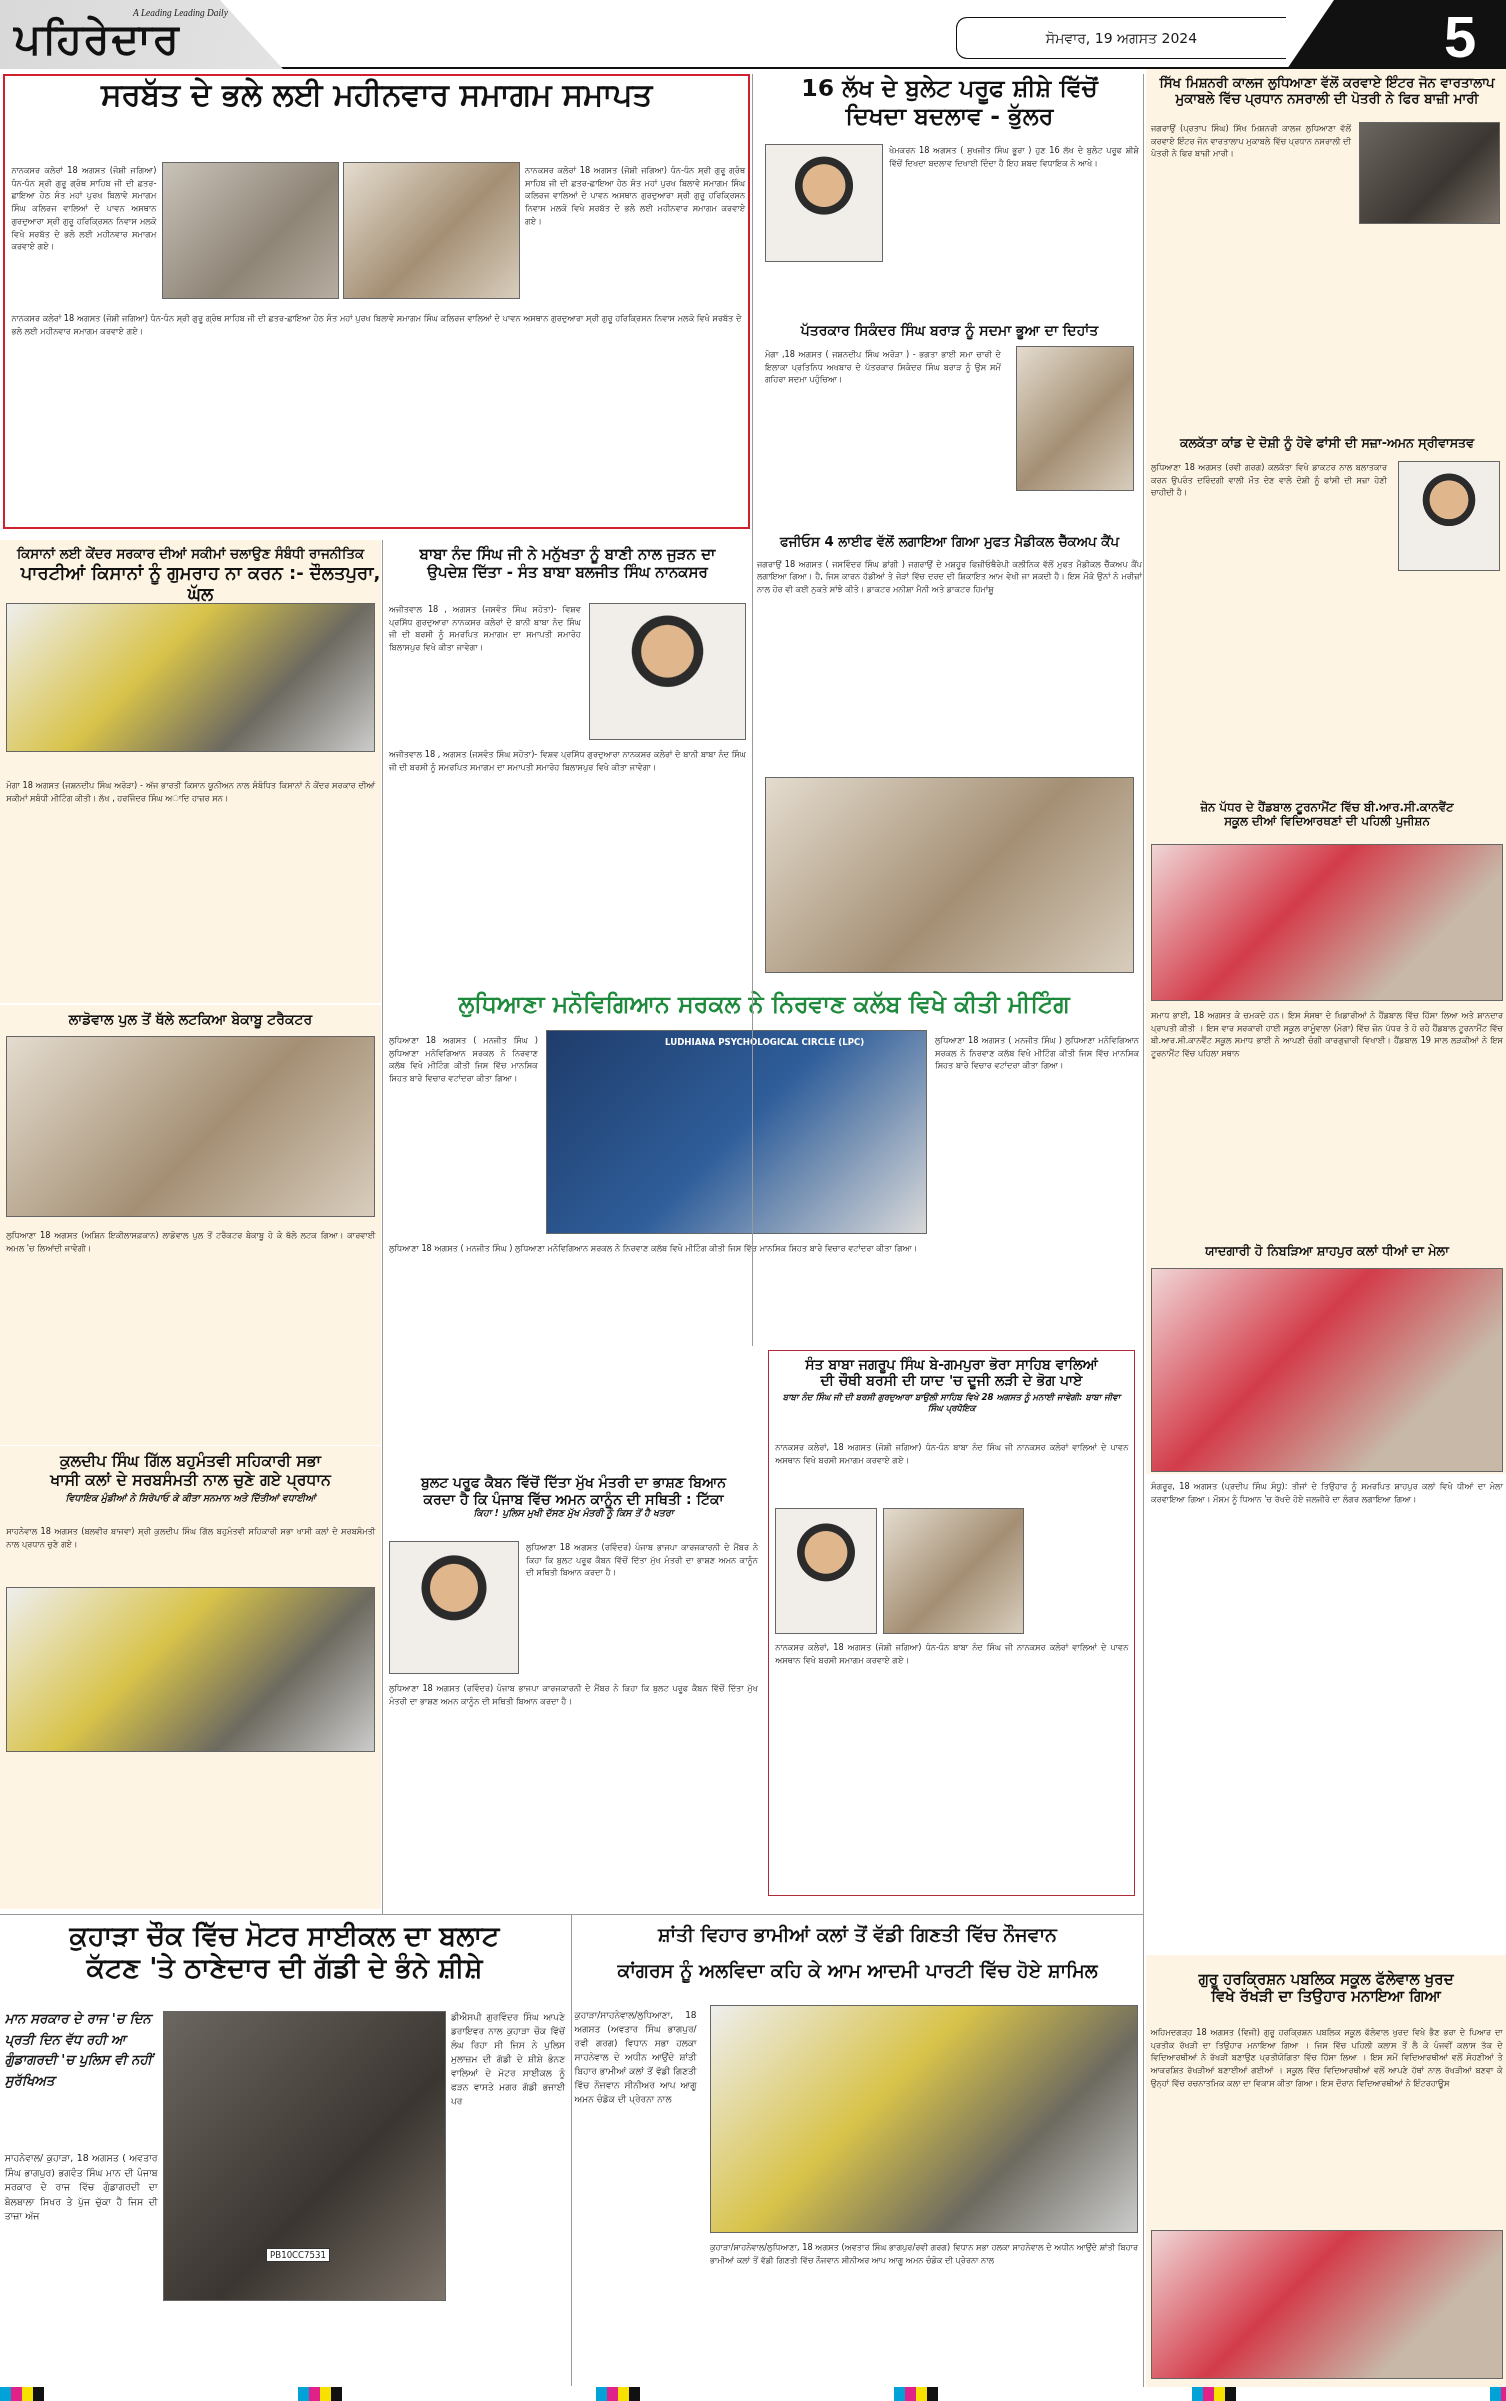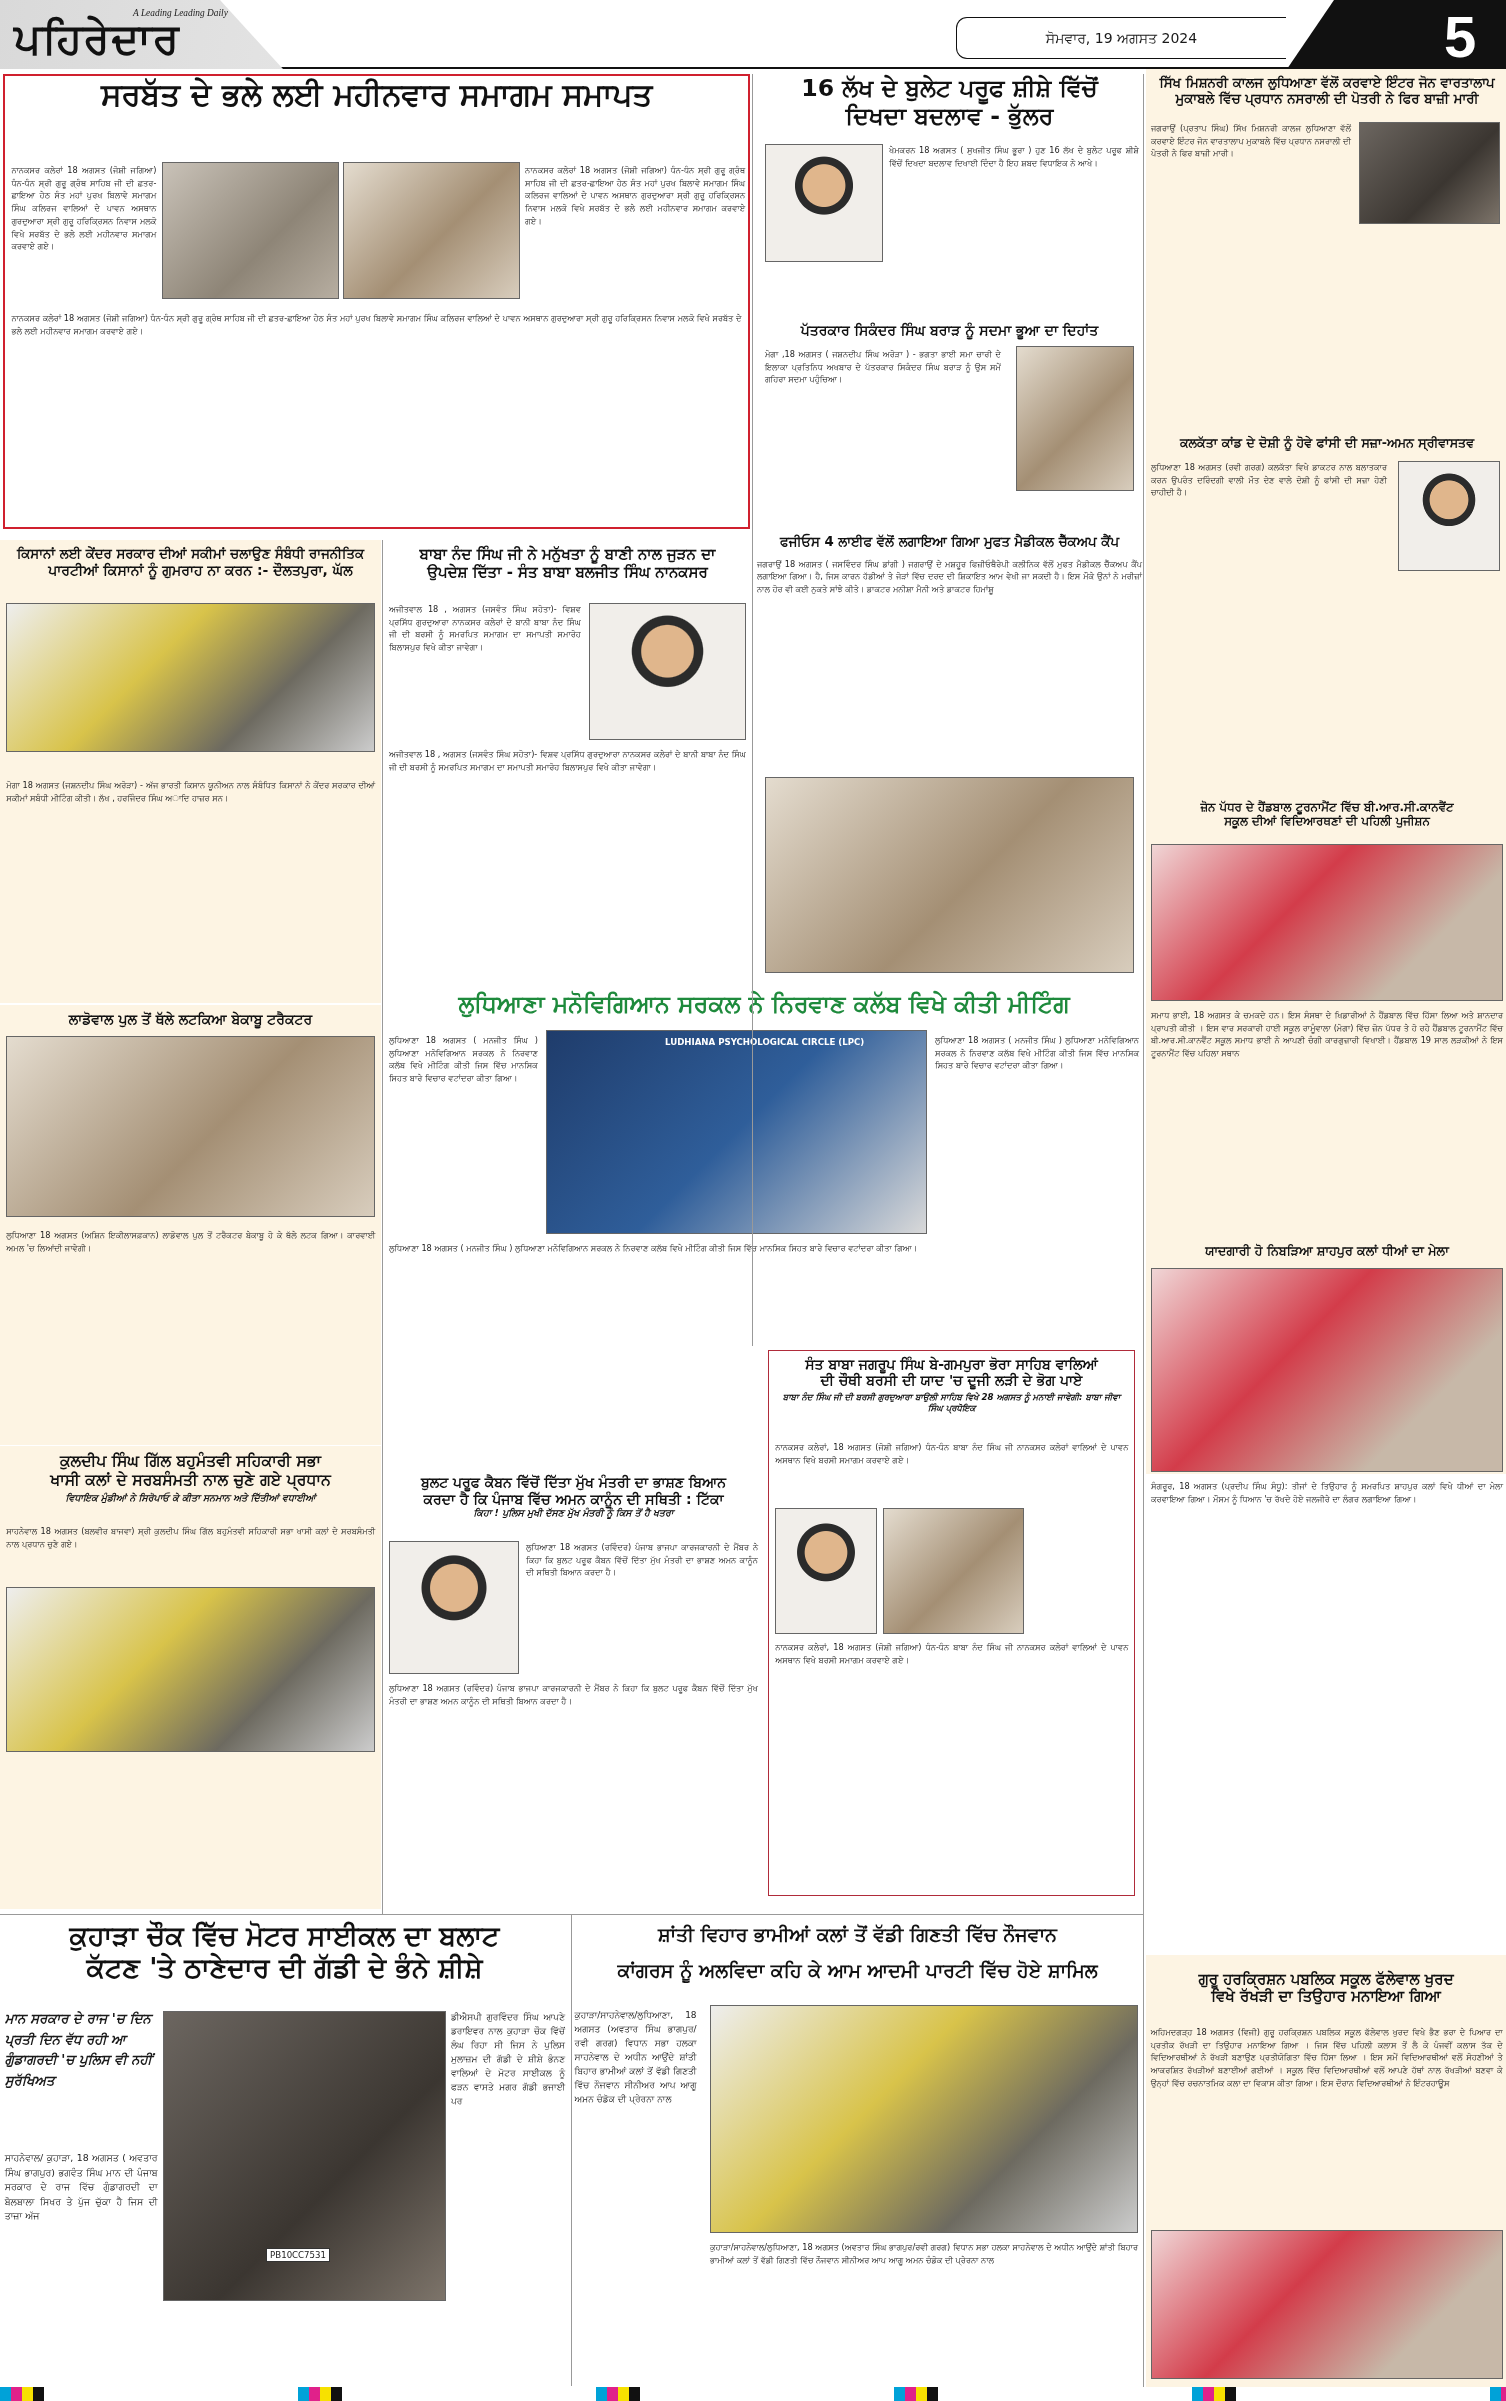--- a/index.html
+++ b/index.html
@@ -69,21 +69,21 @@
   <div class="abs photo dark" style="left:208px;top:47px;width:141px;height:102px;"></div>
 </div>
 <div class="abs" style="left:1151px;top:436px;width:352px;height:204px;">
   <div class="head" style="font-size:12.6px;">ਕਲਕੱਤਾ ਕਾਂਡ ਦੇ ਦੋਸ਼ੀ ਨੂੰ ਹੋਵੇ ਫਾਂਸੀ ਦੀ ਸਜ਼ਾ-ਅਮਨ ਸ੍ਰੀਵਾਸਤਵ</div>
   <div class="abs body-text" style="left:0;top:25px;width:236px;">ਲੁਧਿਆਣਾ 18 ਅਗਸਤ (ਰਵੀ ਗਰਗ) ਕਲਕੱਤਾ ਵਿਖੇ ਡਾਕਟਰ ਨਾਲ ਬਲਾਤਕਾਰ ਕਰਨ ਉਪਰੰਤ ਦਰਿੰਦਗੀ ਵਾਲੀ ਮੌਤ ਦੇਣ ਵਾਲੇ ਦੋਸ਼ੀ ਨੂੰ ਫਾਂਸੀ ਦੀ ਸਜ਼ਾ ਹੋਣੀ ਚਾਹੀਦੀ ਹੈ।</div>
   <div class="abs photo portrait" style="left:247px;top:25px;width:102px;height:110px;"></div>
 </div>
 
 <div class="abs cream" style="left:0;top:540px;width:381px;height:463px;">
   <div class="head" style="font-size:13.3px;margin-top:6.3px;">ਕਿਸਾਨਾਂ ਲਈ ਕੇਂਦਰ ਸਰਕਾਰ ਦੀਆਂ ਸਕੀਮਾਂ ਚਲਾਉਣ ਸੰਬੰਧੀ ਰਾਜਨੀਤਿਕ</div>
-  <div class="head" style="font-size:14px;margin-left:20px;">ਪਾਰਟੀਆਂ ਕਿਸਾਨਾਂ ਨੂੰ ਗੁਮਰਾਹ ਨਾ ਕਰਨ :- ਦੌਲਤਪੁਰਾ, ਘੱਲ</div>
+  <div class="head" style="font-size:18px;margin-left:20px;">ਪਾਰਟੀਆਂ ਕਿਸਾਨਾਂ ਨੂੰ ਗੁਮਰਾਹ ਨਾ ਕਰਨ :- ਦੌਲਤਪੁਰਾ, ਘੱਲ</div>
   <div class="abs photo yellow" style="left:6.3px;top:63px;width:369px;height:149px;"></div>
   <div class="abs body-text" style="left:6.3px;top:239px;width:369px;">ਮੋਗਾ 18 ਅਗਸਤ (ਜਸ਼ਨਦੀਪ ਸਿੰਘ ਅਰੋੜਾ) - ਅੱਜ ਭਾਰਤੀ ਕਿਸਾਨ ਯੂਨੀਅਨ ਨਾਲ ਸੰਬੰਧਿਤ ਕਿਸਾਨਾਂ ਨੇ ਕੇਂਦਰ ਸਰਕਾਰ ਦੀਆਂ ਸਕੀਮਾਂ ਸਬੰਧੀ ਮੀਟਿੰਗ ਕੀਤੀ। ਲੱਖ , ਹਰਜਿੰਦਰ ਸਿੰਘ ਅਾਦਿ ਹਾਜ਼ਰ ਸਨ।</div>
 </div>
 
 <div class="abs" style="left:385px;top:540px;width:365px;height:432px;">
   <div class="head" style="font-size:15px;margin-top:6.3px;">ਬਾਬਾ ਨੰਦ ਸਿੰਘ ਜੀ ਨੇ ਮਨੁੱਖਤਾ ਨੂੰ ਬਾਣੀ ਨਾਲ ਜੁੜਨ ਦਾ</div>
   <div class="head" style="font-size:15px;">ਉਪਦੇਸ਼ ਦਿੱਤਾ - ਸੰਤ ਬਾਬਾ ਬਲਜੀਤ ਸਿੰਘ ਨਾਨਕਸਰ</div>
   <div class="abs body-text" style="left:3.9px;top:63px;width:192px;">ਅਜੀਤਵਾਲ 18 , ਅਗਸਤ (ਜਸਵੰਤ ਸਿੰਘ ਸਹੋਤਾ)- ਵਿਸ਼ਵ ਪ੍ਰਸਿੱਧ ਗੁਰਦੁਆਰਾ ਨਾਨਕਸਰ ਕਲੇਰਾਂ ਦੇ ਬਾਨੀ ਬਾਬਾ ਨੰਦ ਸਿੰਘ ਜੀ ਦੀ ਬਰਸੀ ਨੂੰ ਸਮਰਪਿਤ ਸਮਾਗਮ ਦਾ ਸਮਾਪਤੀ ਸਮਾਰੋਹ ਬਿਲਾਸਪੁਰ ਵਿਖੇ ਕੀਤਾ ਜਾਵੇਗਾ।</div>
   <div class="abs photo portrait" style="left:204px;top:63px;width:157px;height:137px;"></div>
   <div class="abs body-text" style="left:3.9px;top:208px;width:357px;">ਅਜੀਤਵਾਲ 18 , ਅਗਸਤ (ਜਸਵੰਤ ਸਿੰਘ ਸਹੋਤਾ)- ਵਿਸ਼ਵ ਪ੍ਰਸਿੱਧ ਗੁਰਦੁਆਰਾ ਨਾਨਕਸਰ ਕਲੇਰਾਂ ਦੇ ਬਾਨੀ ਬਾਬਾ ਨੰਦ ਸਿੰਘ ਜੀ ਦੀ ਬਰਸੀ ਨੂੰ ਸਮਰਪਿਤ ਸਮਾਗਮ ਦਾ ਸਮਾਪਤੀ ਸਮਾਰੋਹ ਬਿਲਾਸਪੁਰ ਵਿਖੇ ਕੀਤਾ ਜਾਵੇਗਾ।</div>

